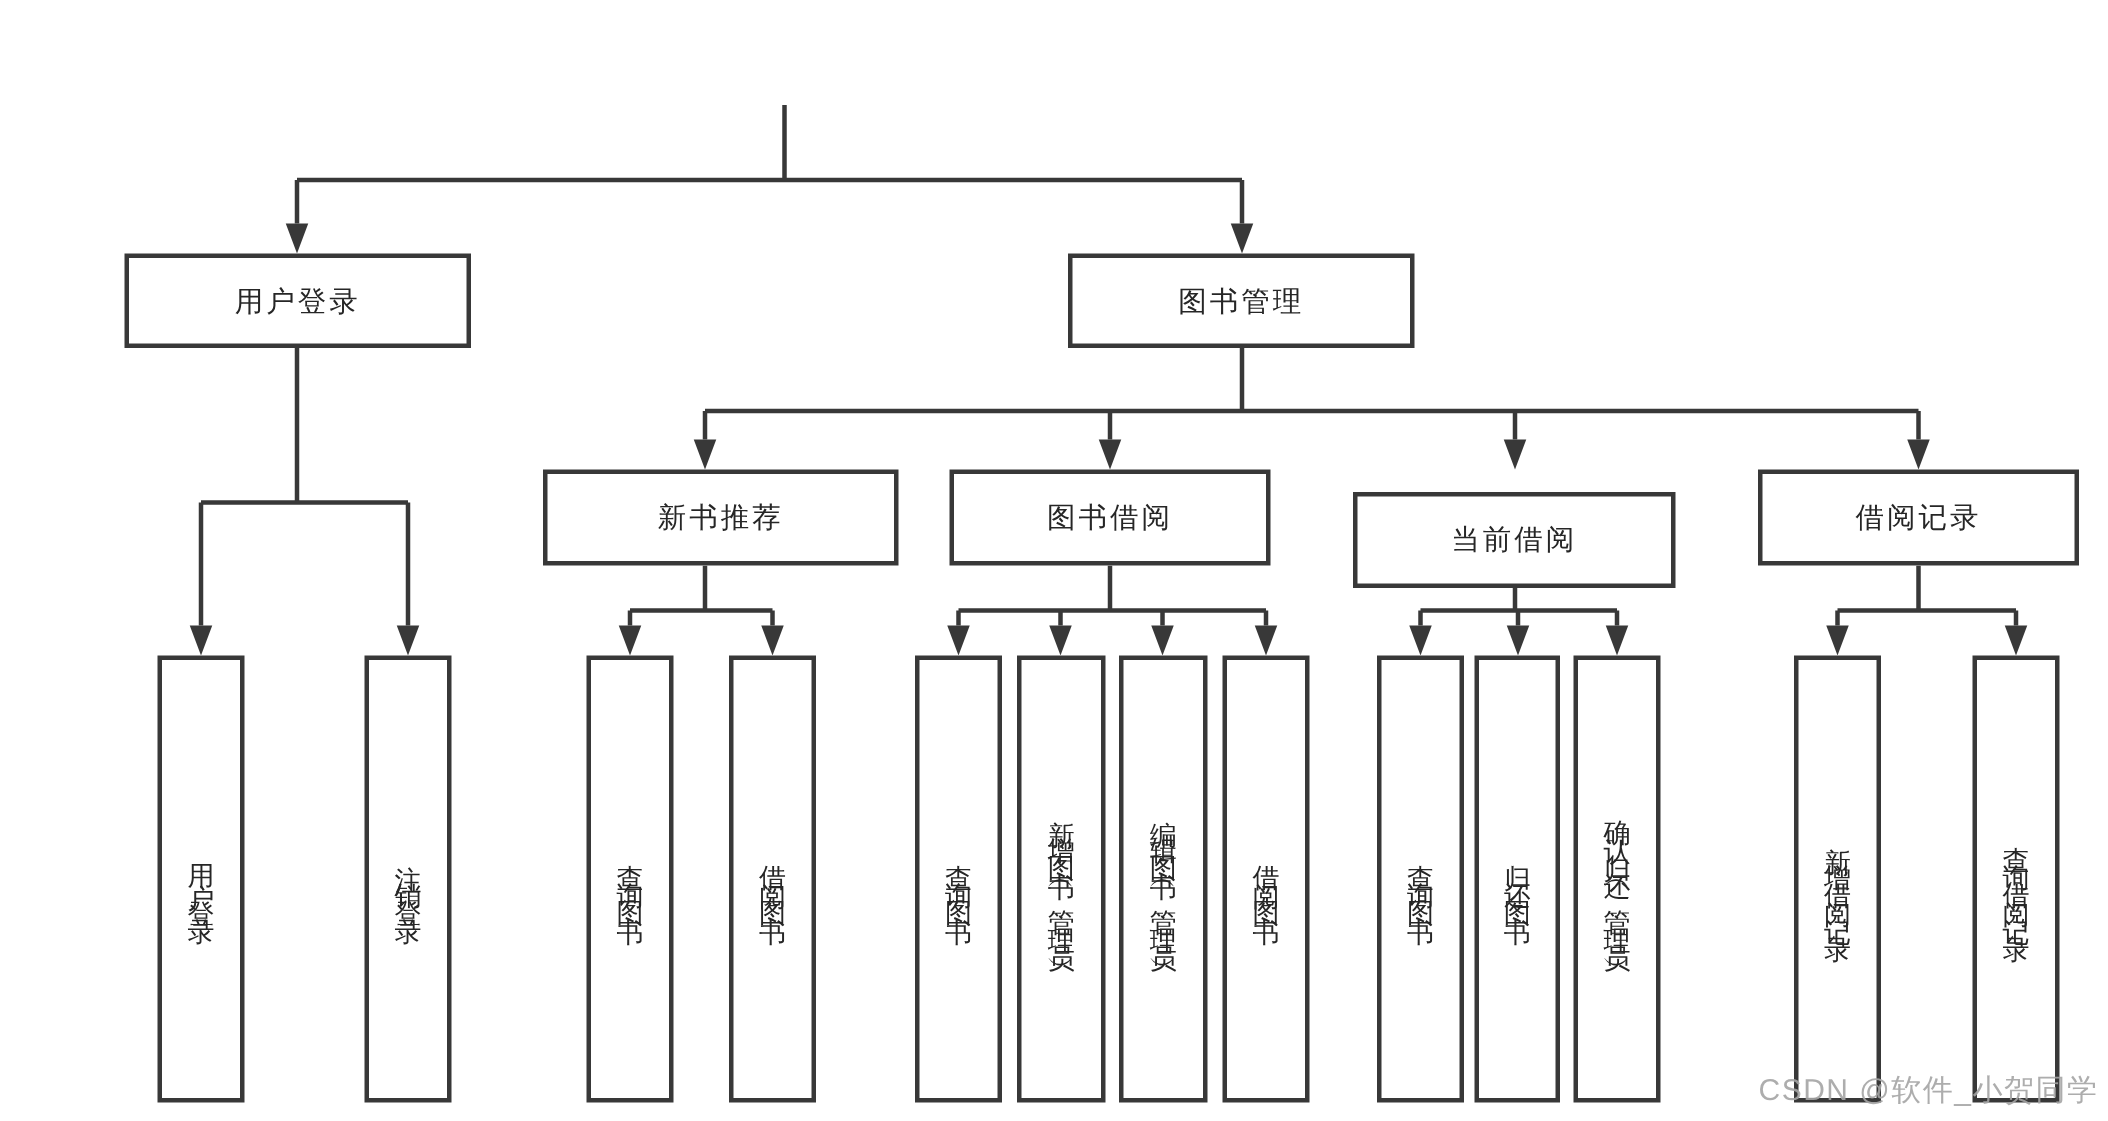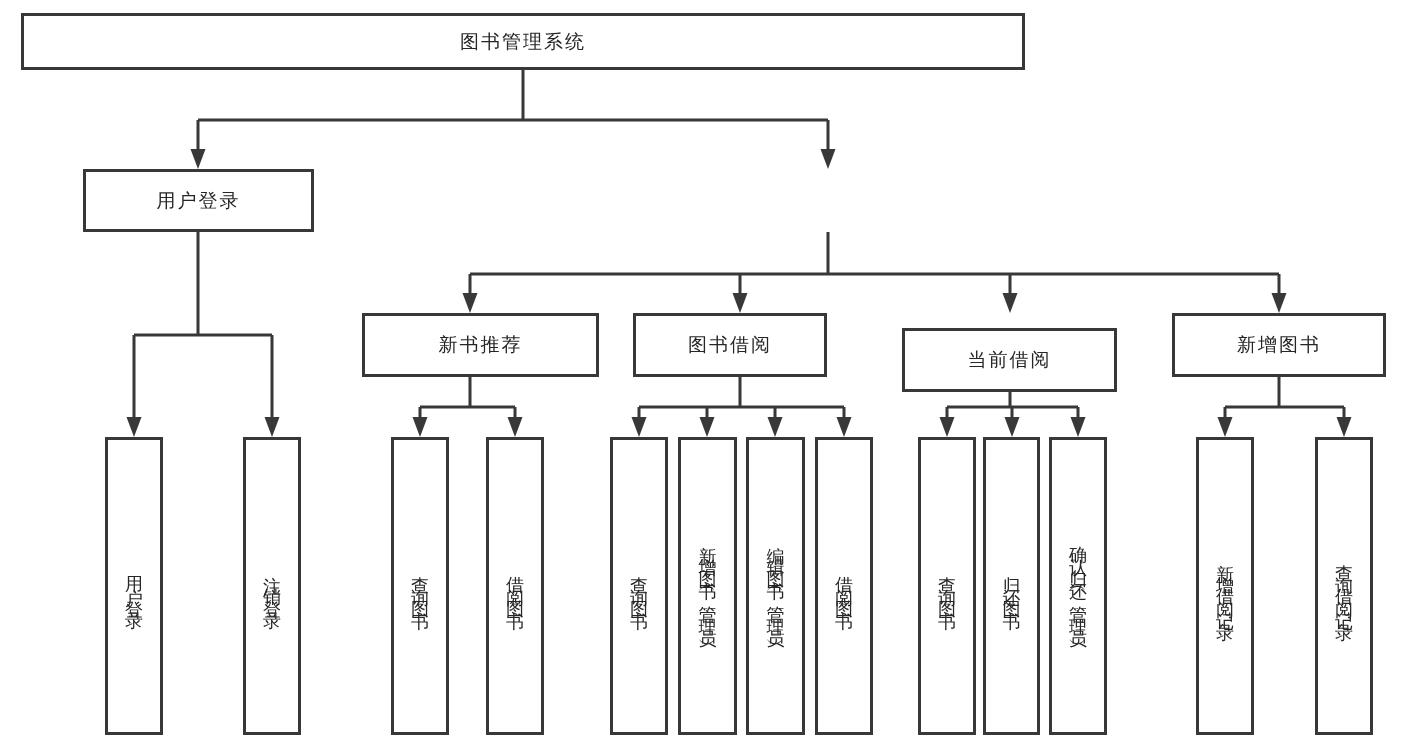--- a/index.html
+++ b/index.html
@@ -71,39 +71,39 @@
       <path class="ah" d="M1004.5 417 L1019.5 417 L1012 437 Z"></path>
       <path class="ah" d="M1070.5 417 L1085.5 417 L1078 437 Z"></path>
     </g>
     <g>
       <path class="ln" d="M1279 377 V407 M1225 407 H1344 M1225 407 V417 M1344 407 V417"></path>
       <path class="ah" d="M1217.5 417 L1232.5 417 L1225 437 Z"></path>
       <path class="ah" d="M1336.5 417 L1351.5 417 L1344 437 Z"></path>
     </g>
   </svg>
 
-  <div class="node root" style="left:21px;top:13px;width:1004px;height:57px">
-    <span class="lbl">图书管理系统</span>
-  </div>
 
   <div class="node parent" style="left:83px;top:169px;width:231px;height:63px">
     <span class="lbl">用户登录</span>
+  </div>
+  <div class="node parent" style="left:712px;top:169px;width:231px;height:63px">
+    <span class="lbl">图书管理</span>
   </div>
 
   <div class="node parent" style="left:362px;top:313px;width:237px;height:64px">
     <span class="lbl">新书推荐</span>
   </div>
-  <div class="node parent" style="left:633px;top:313px;width:194px;height:64px">
+  <div class="node parent" style="left:633px;top:313px;width:214px;height:64px">
     <span class="lbl">图书借阅</span>
   </div>
   <div class="node parent" style="left:902px;top:328px;width:215px;height:64px">
     <span class="lbl">当前借阅</span>
   </div>
   <div class="node parent" style="left:1172px;top:313px;width:214px;height:64px">
-    <span class="lbl">新增图书</span>
+    <span class="lbl">借阅记录</span>
   </div>
 
   <div class="node leaf" style="left:105px;top:437px;width:58px;height:298px">
     <span class="lbl">用户登录</span>
   </div>
   <div class="node leaf" style="left:243px;top:437px;width:58px;height:298px">
     <span class="lbl">注销登录</span>
   </div>
 
   <div class="node leaf" style="left:391px;top:437px;width:58px;height:298px">
@@ -136,13 +136,14 @@
     <span class="lbl">确认归还（管理员）</span>
   </div>
 
   <div class="node leaf" style="left:1196px;top:437px;width:58px;height:298px">
     <span class="lbl">新增借阅记录</span>
   </div>
   <div class="node leaf" style="left:1315px;top:437px;width:58px;height:298px">
     <span class="lbl">查询借阅记录</span>
   </div>
 
+  <div class="watermark">CSDN @软件_小贺同学</div>
 </div>
 
 </body></html>

